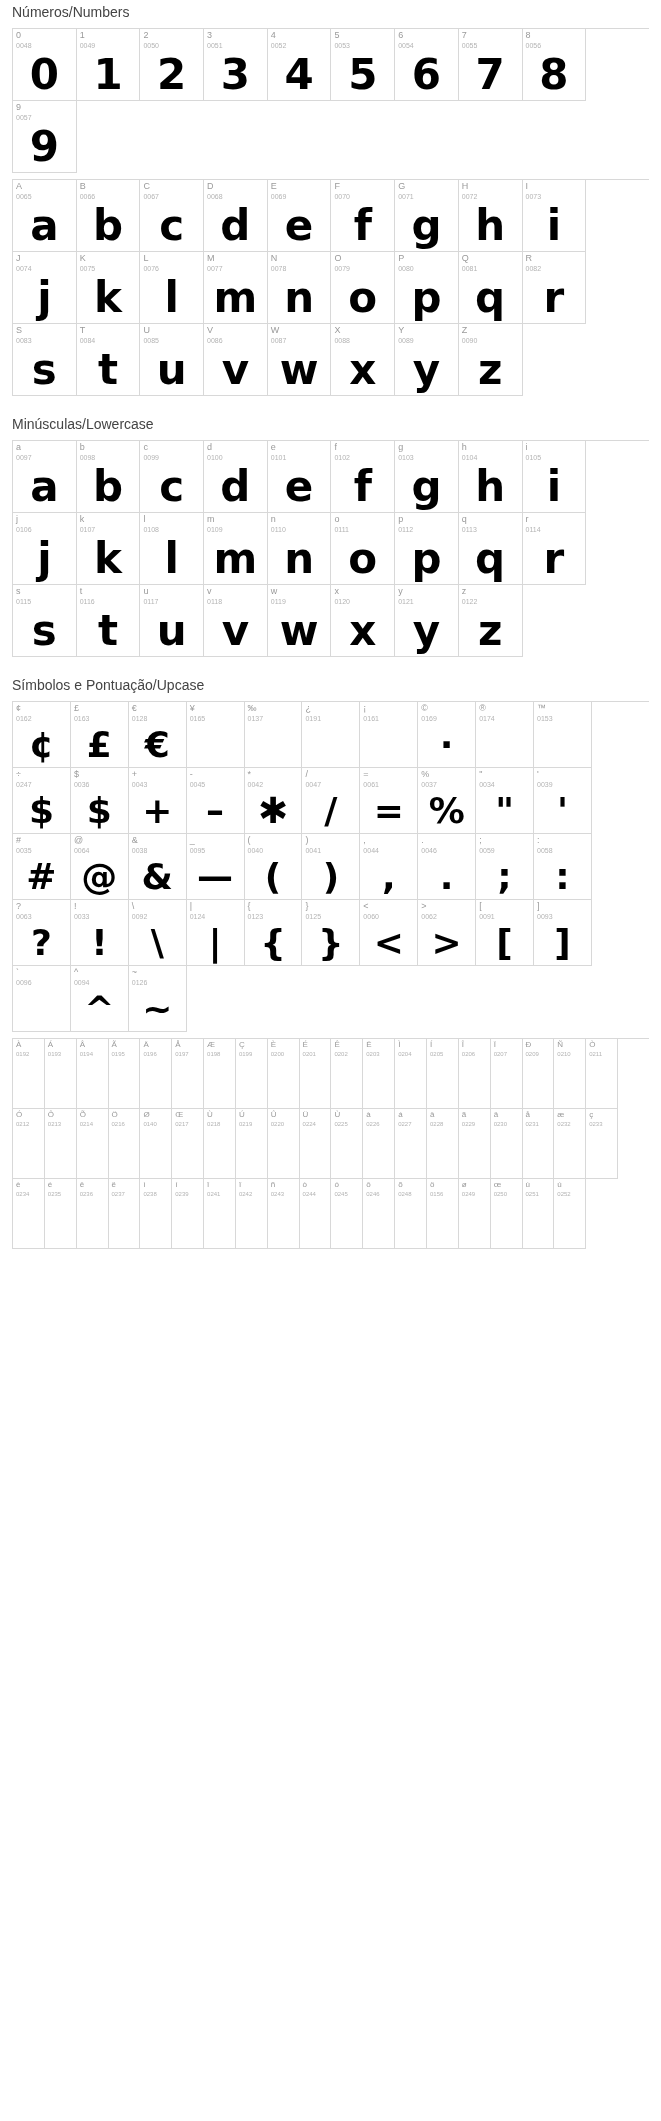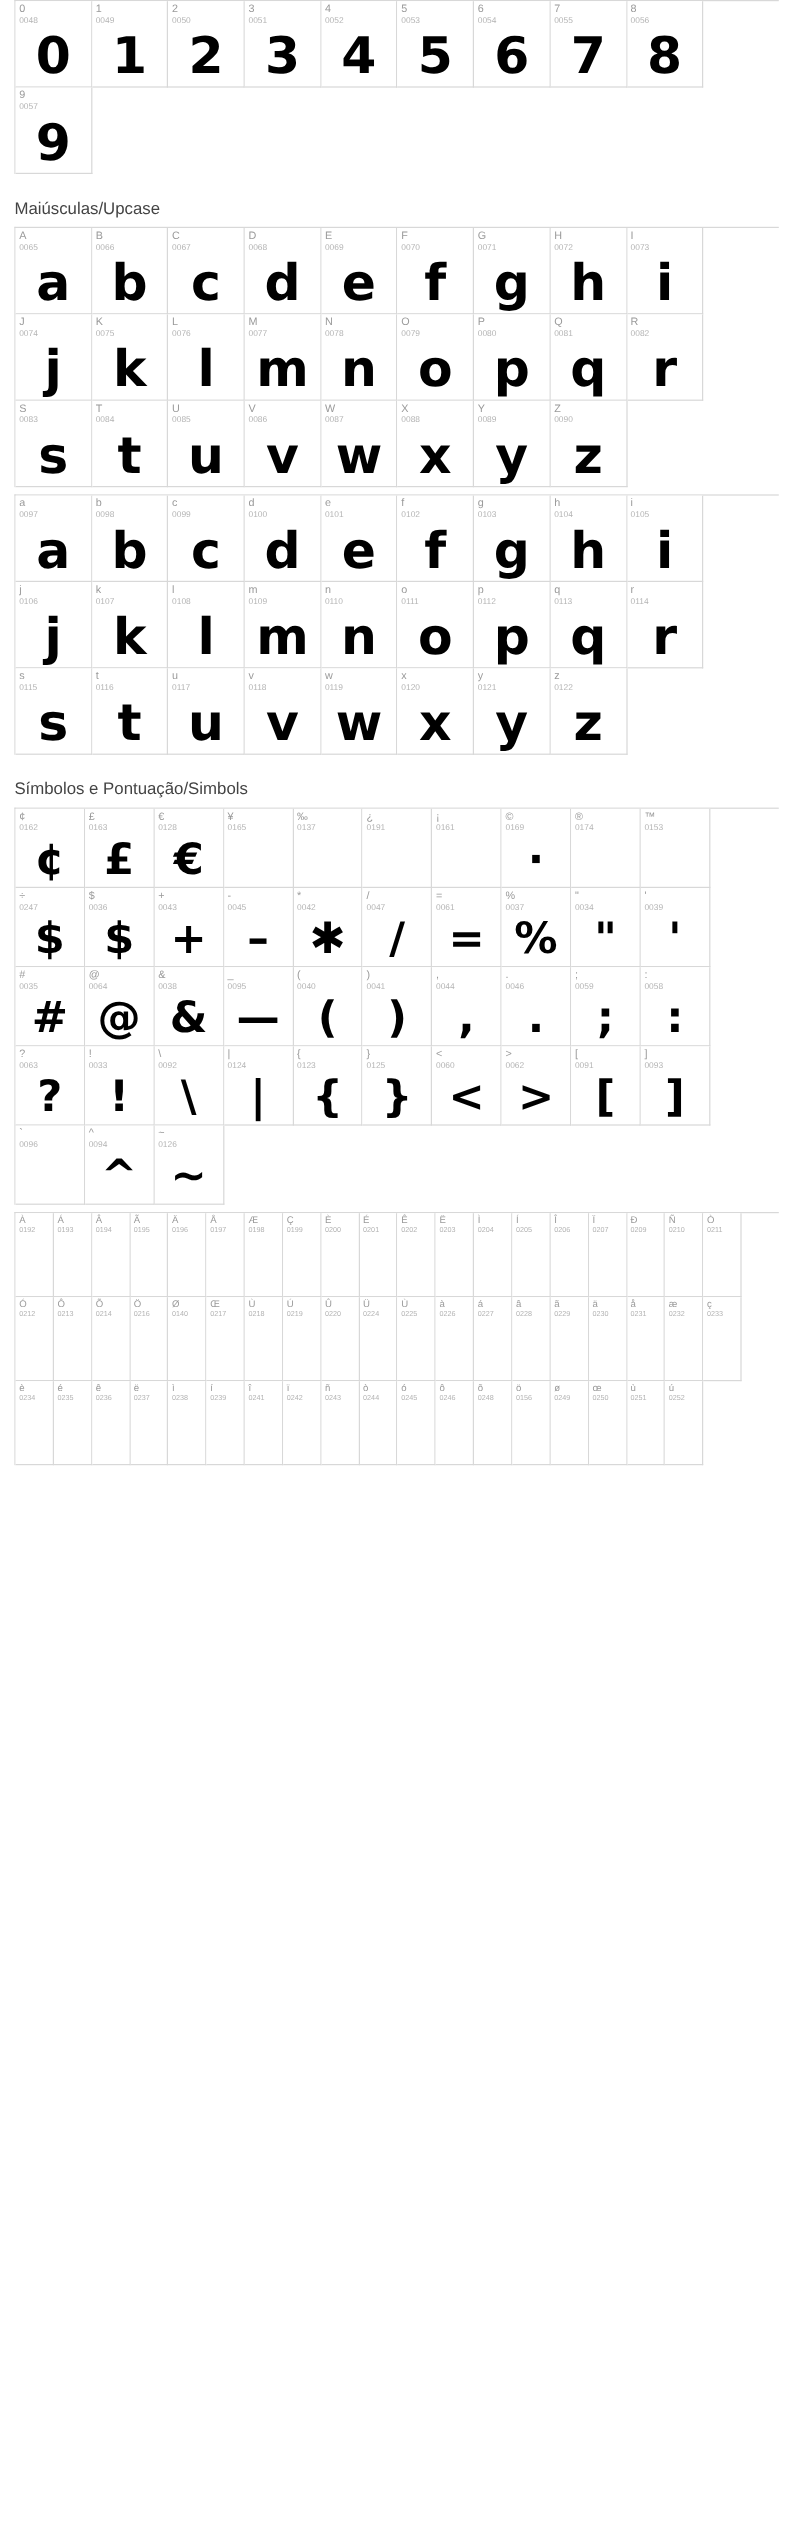--- a/index.html
+++ b/index.html
@@ -114,20 +114,21 @@
     font-size: 22px;
     bottom: 3px;
   }
   .spacer { height: 6px; }
 </style>
 </head>
 <body>
 
 <div class="page">
   <div id="sections-root">
+      <div class="section-title first-title">Números/Numbers</div>
       <div class="grid grid-big">
         <div class="cell">
           <div class="labels">
             <span class="ch">0</span>
             <span class="code">0048</span>
           </div>
           <div class="glyph">0</div>
         </div>
         <div class="cell">
           <div class="labels">
@@ -184,212 +185,212 @@
             <span class="code">0056</span>
           </div>
           <div class="glyph">8</div>
         </div>
         <div class="cell">
           <div class="labels">
             <span class="ch">9</span>
             <span class="code">0057</span>
           </div>
           <div class="glyph">9</div>
-        </div>
-      </div>
-      <div class="spacer"></div>
-      <div class="section-title">Maiúsculas/Upcase</div>
-      <div class="grid grid-big">
-        <div class="cell">
-          <div class="labels">
-            <span class="ch">A</span>
-            <span class="code">0065</span>
-          </div>
-          <div class="glyph">a</div>
-        </div>
-        <div class="cell">
-          <div class="labels">
-            <span class="ch">B</span>
-            <span class="code">0066</span>
-          </div>
-          <div class="glyph">b</div>
-        </div>
-        <div class="cell">
-          <div class="labels">
-            <span class="ch">C</span>
-            <span class="code">0067</span>
-          </div>
-          <div class="glyph">c</div>
-        </div>
-        <div class="cell">
-          <div class="labels">
-            <span class="ch">D</span>
-            <span class="code">0068</span>
-          </div>
-          <div class="glyph">d</div>
-        </div>
-        <div class="cell">
-          <div class="labels">
-            <span class="ch">E</span>
-            <span class="code">0069</span>
-          </div>
-          <div class="glyph">e</div>
-        </div>
-        <div class="cell">
-          <div class="labels">
-            <span class="ch">F</span>
-            <span class="code">0070</span>
-          </div>
-          <div class="glyph">f</div>
-        </div>
-        <div class="cell">
-          <div class="labels">
-            <span class="ch">G</span>
-            <span class="code">0071</span>
-          </div>
-          <div class="glyph">g</div>
-        </div>
-        <div class="cell">
-          <div class="labels">
-            <span class="ch">H</span>
-            <span class="code">0072</span>
-          </div>
-          <div class="glyph">h</div>
-        </div>
-        <div class="cell">
-          <div class="labels">
-            <span class="ch">I</span>
-            <span class="code">0073</span>
-          </div>
-          <div class="glyph">i</div>
-        </div>
-        <div class="cell">
-          <div class="labels">
-            <span class="ch">J</span>
-            <span class="code">0074</span>
-          </div>
-          <div class="glyph">j</div>
-        </div>
-        <div class="cell">
-          <div class="labels">
-            <span class="ch">K</span>
-            <span class="code">0075</span>
-          </div>
-          <div class="glyph">k</div>
-        </div>
-        <div class="cell">
-          <div class="labels">
-            <span class="ch">L</span>
-            <span class="code">0076</span>
-          </div>
-          <div class="glyph">l</div>
-        </div>
-        <div class="cell">
-          <div class="labels">
-            <span class="ch">M</span>
-            <span class="code">0077</span>
-          </div>
-          <div class="glyph">m</div>
-        </div>
-        <div class="cell">
-          <div class="labels">
-            <span class="ch">N</span>
-            <span class="code">0078</span>
-          </div>
-          <div class="glyph">n</div>
-        </div>
-        <div class="cell">
-          <div class="labels">
-            <span class="ch">O</span>
-            <span class="code">0079</span>
-          </div>
-          <div class="glyph">o</div>
-        </div>
-        <div class="cell">
-          <div class="labels">
-            <span class="ch">P</span>
-            <span class="code">0080</span>
-          </div>
-          <div class="glyph">p</div>
-        </div>
-        <div class="cell">
-          <div class="labels">
-            <span class="ch">Q</span>
-            <span class="code">0081</span>
-          </div>
-          <div class="glyph">q</div>
-        </div>
-        <div class="cell">
-          <div class="labels">
-            <span class="ch">R</span>
-            <span class="code">0082</span>
-          </div>
-          <div class="glyph">r</div>
-        </div>
-        <div class="cell">
-          <div class="labels">
-            <span class="ch">S</span>
-            <span class="code">0083</span>
-          </div>
-          <div class="glyph">s</div>
-        </div>
-        <div class="cell">
-          <div class="labels">
-            <span class="ch">T</span>
-            <span class="code">0084</span>
-          </div>
-          <div class="glyph">t</div>
-        </div>
-        <div class="cell">
-          <div class="labels">
-            <span class="ch">U</span>
-            <span class="code">0085</span>
-          </div>
-          <div class="glyph">u</div>
-        </div>
-        <div class="cell">
-          <div class="labels">
-            <span class="ch">V</span>
-            <span class="code">0086</span>
-          </div>
-          <div class="glyph">v</div>
-        </div>
-        <div class="cell">
-          <div class="labels">
-            <span class="ch">W</span>
-            <span class="code">0087</span>
-          </div>
-          <div class="glyph">w</div>
-        </div>
-        <div class="cell">
-          <div class="labels">
-            <span class="ch">X</span>
-            <span class="code">0088</span>
-          </div>
-          <div class="glyph">x</div>
-        </div>
-        <div class="cell">
-          <div class="labels">
-            <span class="ch">Y</span>
-            <span class="code">0089</span>
-          </div>
-          <div class="glyph">y</div>
-        </div>
-        <div class="cell">
-          <div class="labels">
-            <span class="ch">Z</span>
-            <span class="code">0090</span>
-          </div>
-          <div class="glyph">z</div>
         </div>
       </div>
       <div class="spacer"></div>
       <div class="grid grid-big">
         <div class="cell">
           <div class="labels">
+            <span class="ch">A</span>
+            <span class="code">0065</span>
+          </div>
+          <div class="glyph">a</div>
+        </div>
+        <div class="cell">
+          <div class="labels">
+            <span class="ch">B</span>
+            <span class="code">0066</span>
+          </div>
+          <div class="glyph">b</div>
+        </div>
+        <div class="cell">
+          <div class="labels">
+            <span class="ch">C</span>
+            <span class="code">0067</span>
+          </div>
+          <div class="glyph">c</div>
+        </div>
+        <div class="cell">
+          <div class="labels">
+            <span class="ch">D</span>
+            <span class="code">0068</span>
+          </div>
+          <div class="glyph">d</div>
+        </div>
+        <div class="cell">
+          <div class="labels">
+            <span class="ch">E</span>
+            <span class="code">0069</span>
+          </div>
+          <div class="glyph">e</div>
+        </div>
+        <div class="cell">
+          <div class="labels">
+            <span class="ch">F</span>
+            <span class="code">0070</span>
+          </div>
+          <div class="glyph">f</div>
+        </div>
+        <div class="cell">
+          <div class="labels">
+            <span class="ch">G</span>
+            <span class="code">0071</span>
+          </div>
+          <div class="glyph">g</div>
+        </div>
+        <div class="cell">
+          <div class="labels">
+            <span class="ch">H</span>
+            <span class="code">0072</span>
+          </div>
+          <div class="glyph">h</div>
+        </div>
+        <div class="cell">
+          <div class="labels">
+            <span class="ch">I</span>
+            <span class="code">0073</span>
+          </div>
+          <div class="glyph">i</div>
+        </div>
+        <div class="cell">
+          <div class="labels">
+            <span class="ch">J</span>
+            <span class="code">0074</span>
+          </div>
+          <div class="glyph">j</div>
+        </div>
+        <div class="cell">
+          <div class="labels">
+            <span class="ch">K</span>
+            <span class="code">0075</span>
+          </div>
+          <div class="glyph">k</div>
+        </div>
+        <div class="cell">
+          <div class="labels">
+            <span class="ch">L</span>
+            <span class="code">0076</span>
+          </div>
+          <div class="glyph">l</div>
+        </div>
+        <div class="cell">
+          <div class="labels">
+            <span class="ch">M</span>
+            <span class="code">0077</span>
+          </div>
+          <div class="glyph">m</div>
+        </div>
+        <div class="cell">
+          <div class="labels">
+            <span class="ch">N</span>
+            <span class="code">0078</span>
+          </div>
+          <div class="glyph">n</div>
+        </div>
+        <div class="cell">
+          <div class="labels">
+            <span class="ch">O</span>
+            <span class="code">0079</span>
+          </div>
+          <div class="glyph">o</div>
+        </div>
+        <div class="cell">
+          <div class="labels">
+            <span class="ch">P</span>
+            <span class="code">0080</span>
+          </div>
+          <div class="glyph">p</div>
+        </div>
+        <div class="cell">
+          <div class="labels">
+            <span class="ch">Q</span>
+            <span class="code">0081</span>
+          </div>
+          <div class="glyph">q</div>
+        </div>
+        <div class="cell">
+          <div class="labels">
+            <span class="ch">R</span>
+            <span class="code">0082</span>
+          </div>
+          <div class="glyph">r</div>
+        </div>
+        <div class="cell">
+          <div class="labels">
+            <span class="ch">S</span>
+            <span class="code">0083</span>
+          </div>
+          <div class="glyph">s</div>
+        </div>
+        <div class="cell">
+          <div class="labels">
+            <span class="ch">T</span>
+            <span class="code">0084</span>
+          </div>
+          <div class="glyph">t</div>
+        </div>
+        <div class="cell">
+          <div class="labels">
+            <span class="ch">U</span>
+            <span class="code">0085</span>
+          </div>
+          <div class="glyph">u</div>
+        </div>
+        <div class="cell">
+          <div class="labels">
+            <span class="ch">V</span>
+            <span class="code">0086</span>
+          </div>
+          <div class="glyph">v</div>
+        </div>
+        <div class="cell">
+          <div class="labels">
+            <span class="ch">W</span>
+            <span class="code">0087</span>
+          </div>
+          <div class="glyph">w</div>
+        </div>
+        <div class="cell">
+          <div class="labels">
+            <span class="ch">X</span>
+            <span class="code">0088</span>
+          </div>
+          <div class="glyph">x</div>
+        </div>
+        <div class="cell">
+          <div class="labels">
+            <span class="ch">Y</span>
+            <span class="code">0089</span>
+          </div>
+          <div class="glyph">y</div>
+        </div>
+        <div class="cell">
+          <div class="labels">
+            <span class="ch">Z</span>
+            <span class="code">0090</span>
+          </div>
+          <div class="glyph">z</div>
+        </div>
+      </div>
+      <div class="spacer"></div>
+      <div class="section-title">Minúsculas/Lowercase</div>
+      <div class="grid grid-big">
+        <div class="cell">
+          <div class="labels">
             <span class="ch">a</span>
             <span class="code">0097</span>
           </div>
           <div class="glyph">a</div>
         </div>
         <div class="cell">
           <div class="labels">
             <span class="ch">b</span>
             <span class="code">0098</span>
           </div>
@@ -558,21 +559,21 @@
         </div>
         <div class="cell">
           <div class="labels">
             <span class="ch">z</span>
             <span class="code">0122</span>
           </div>
           <div class="glyph">z</div>
         </div>
       </div>
       <div class="spacer"></div>
-      <div class="section-title">Símbolos e Pontuação/Simbols</div>
+      <div class="section-title">Símbolos e Pontuação/Upcase</div>
       <div class="grid grid-sym">
         <div class="cell">
           <div class="labels">
             <span class="ch">¢</span>
             <span class="code">0162</span>
           </div>
           <div class="glyph">¢</div>
         </div>
         <div class="cell">
           <div class="labels">

